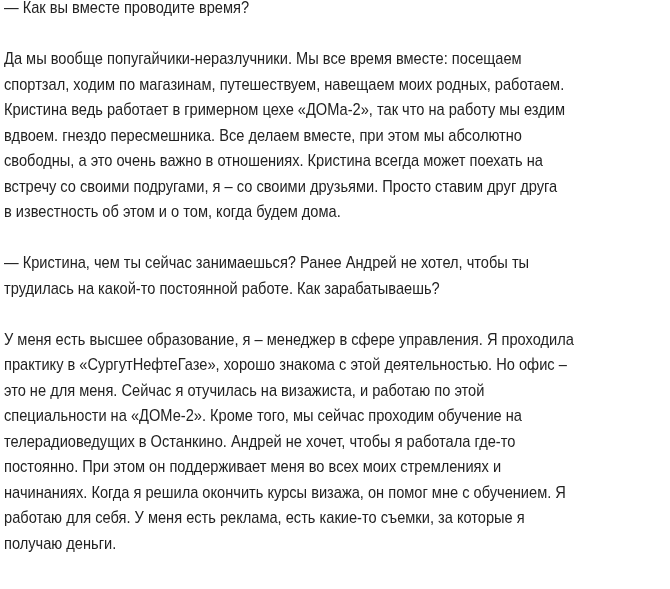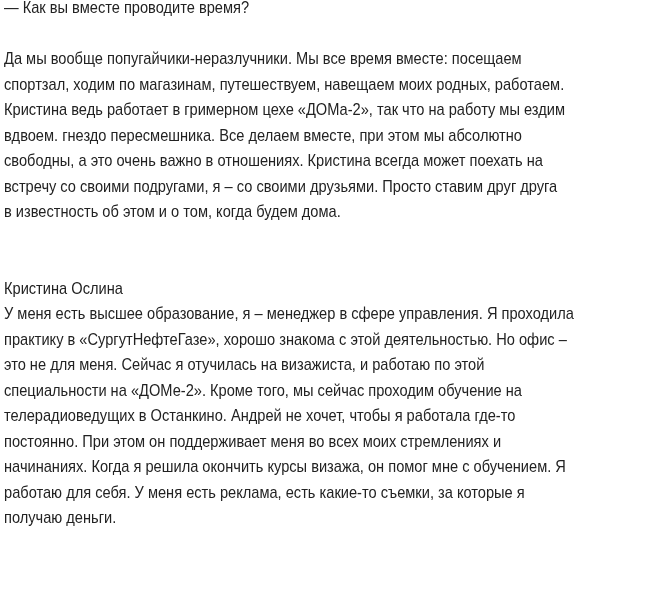--- a/index.html
+++ b/index.html
@@ -40,24 +40,25 @@
   <p class="p">
     <span class="line">Да мы вообще попугайчики-неразлучники. Мы все время вместе: посещаем</span>
     <span class="line">спортзал, ходим по магазинам, путешествуем, навещаем моих родных, работаем.</span>
     <span class="line">Кристина ведь работает в гримерном цехе «ДОМа-2», так что на работу мы ездим</span>
     <span class="line">вдвоем. гнездо пересмешника. Все делаем вместе, при этом мы абсолютно</span>
     <span class="line">свободны, а это очень важно в отношениях. Кристина всегда может поехать на</span>
     <span class="line">встречу со своими подругами, я – со своими друзьями. Просто ставим друг друга</span>
     <span class="line">в известность об этом и о том, когда будем дома.</span>
   </p>
   <div class="gap"></div>
+  <p class="p">
+    <span class="line">— Кристина, чем ты сейчас занимаешься? Ранее Андрей не хотел, чтобы ты</span>
+    <span class="line">трудилась на какой-то постоянной работе. Как зарабатываешь?</span>
+  </p>
   <div class="gap"></div>
-  <p class="p">
-    <span class="line">Кристина Ослина</span>
-  </p>
   <p class="p">
     <span class="line">У меня есть высшее образование, я – менеджер в сфере управления. Я проходила</span>
     <span class="line">практику в «СургутНефтеГазе», хорошо знакома с этой деятельностью. Но офис –</span>
     <span class="line">это не для меня. Сейчас я отучилась на визажиста, и работаю по этой</span>
     <span class="line">специальности на «ДОМе-2». Кроме того, мы сейчас проходим обучение на</span>
     <span class="line">телерадиоведущих в Останкино. Андрей не хочет, чтобы я работала где-то</span>
     <span class="line">постоянно. При этом он поддерживает меня во всех моих стремлениях и</span>
     <span class="line">начинаниях. Когда я решила окончить курсы визажа, он помог мне с обучением. Я</span>
     <span class="line">работаю для себя. У меня есть реклама, есть какие-то съемки, за которые я</span>
     <span class="line">получаю деньги.</span>

